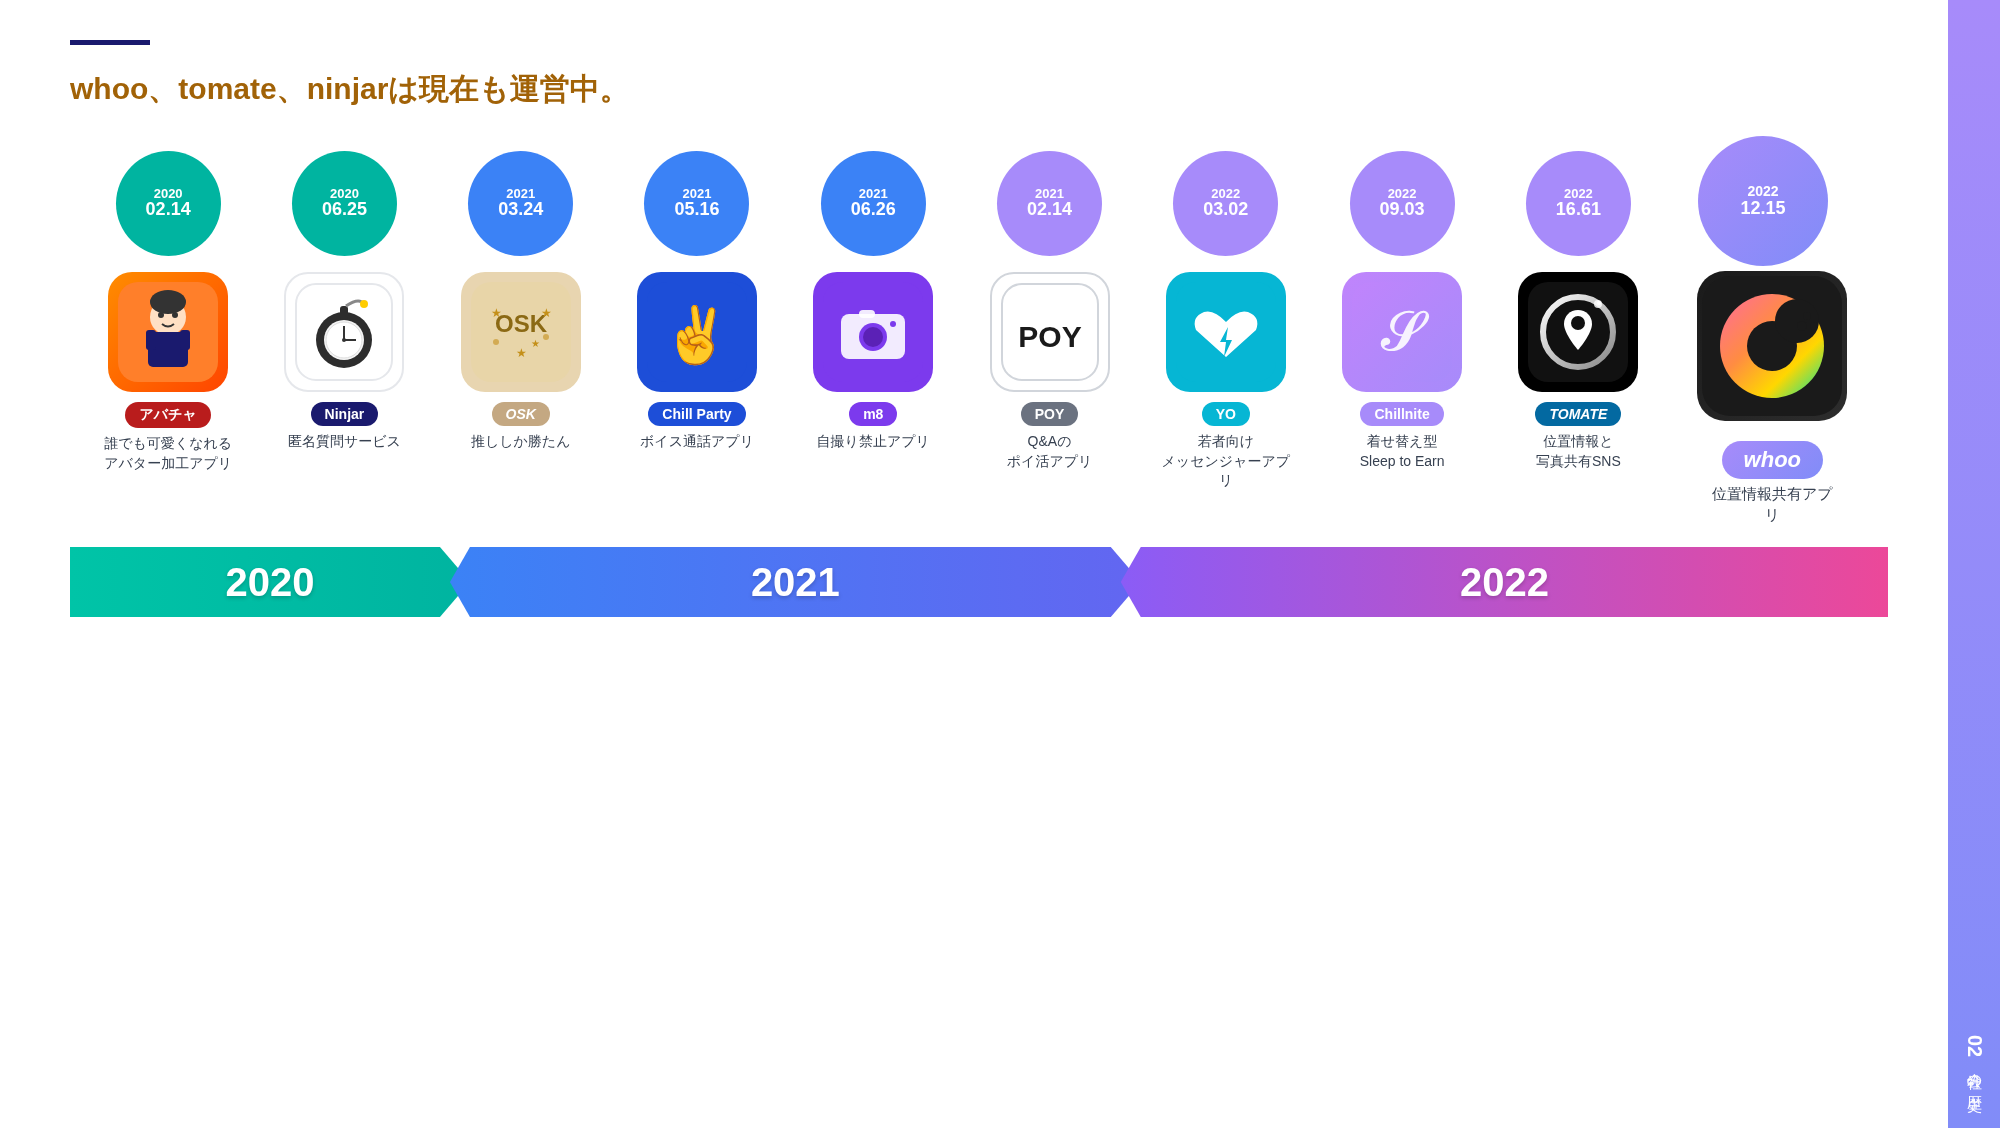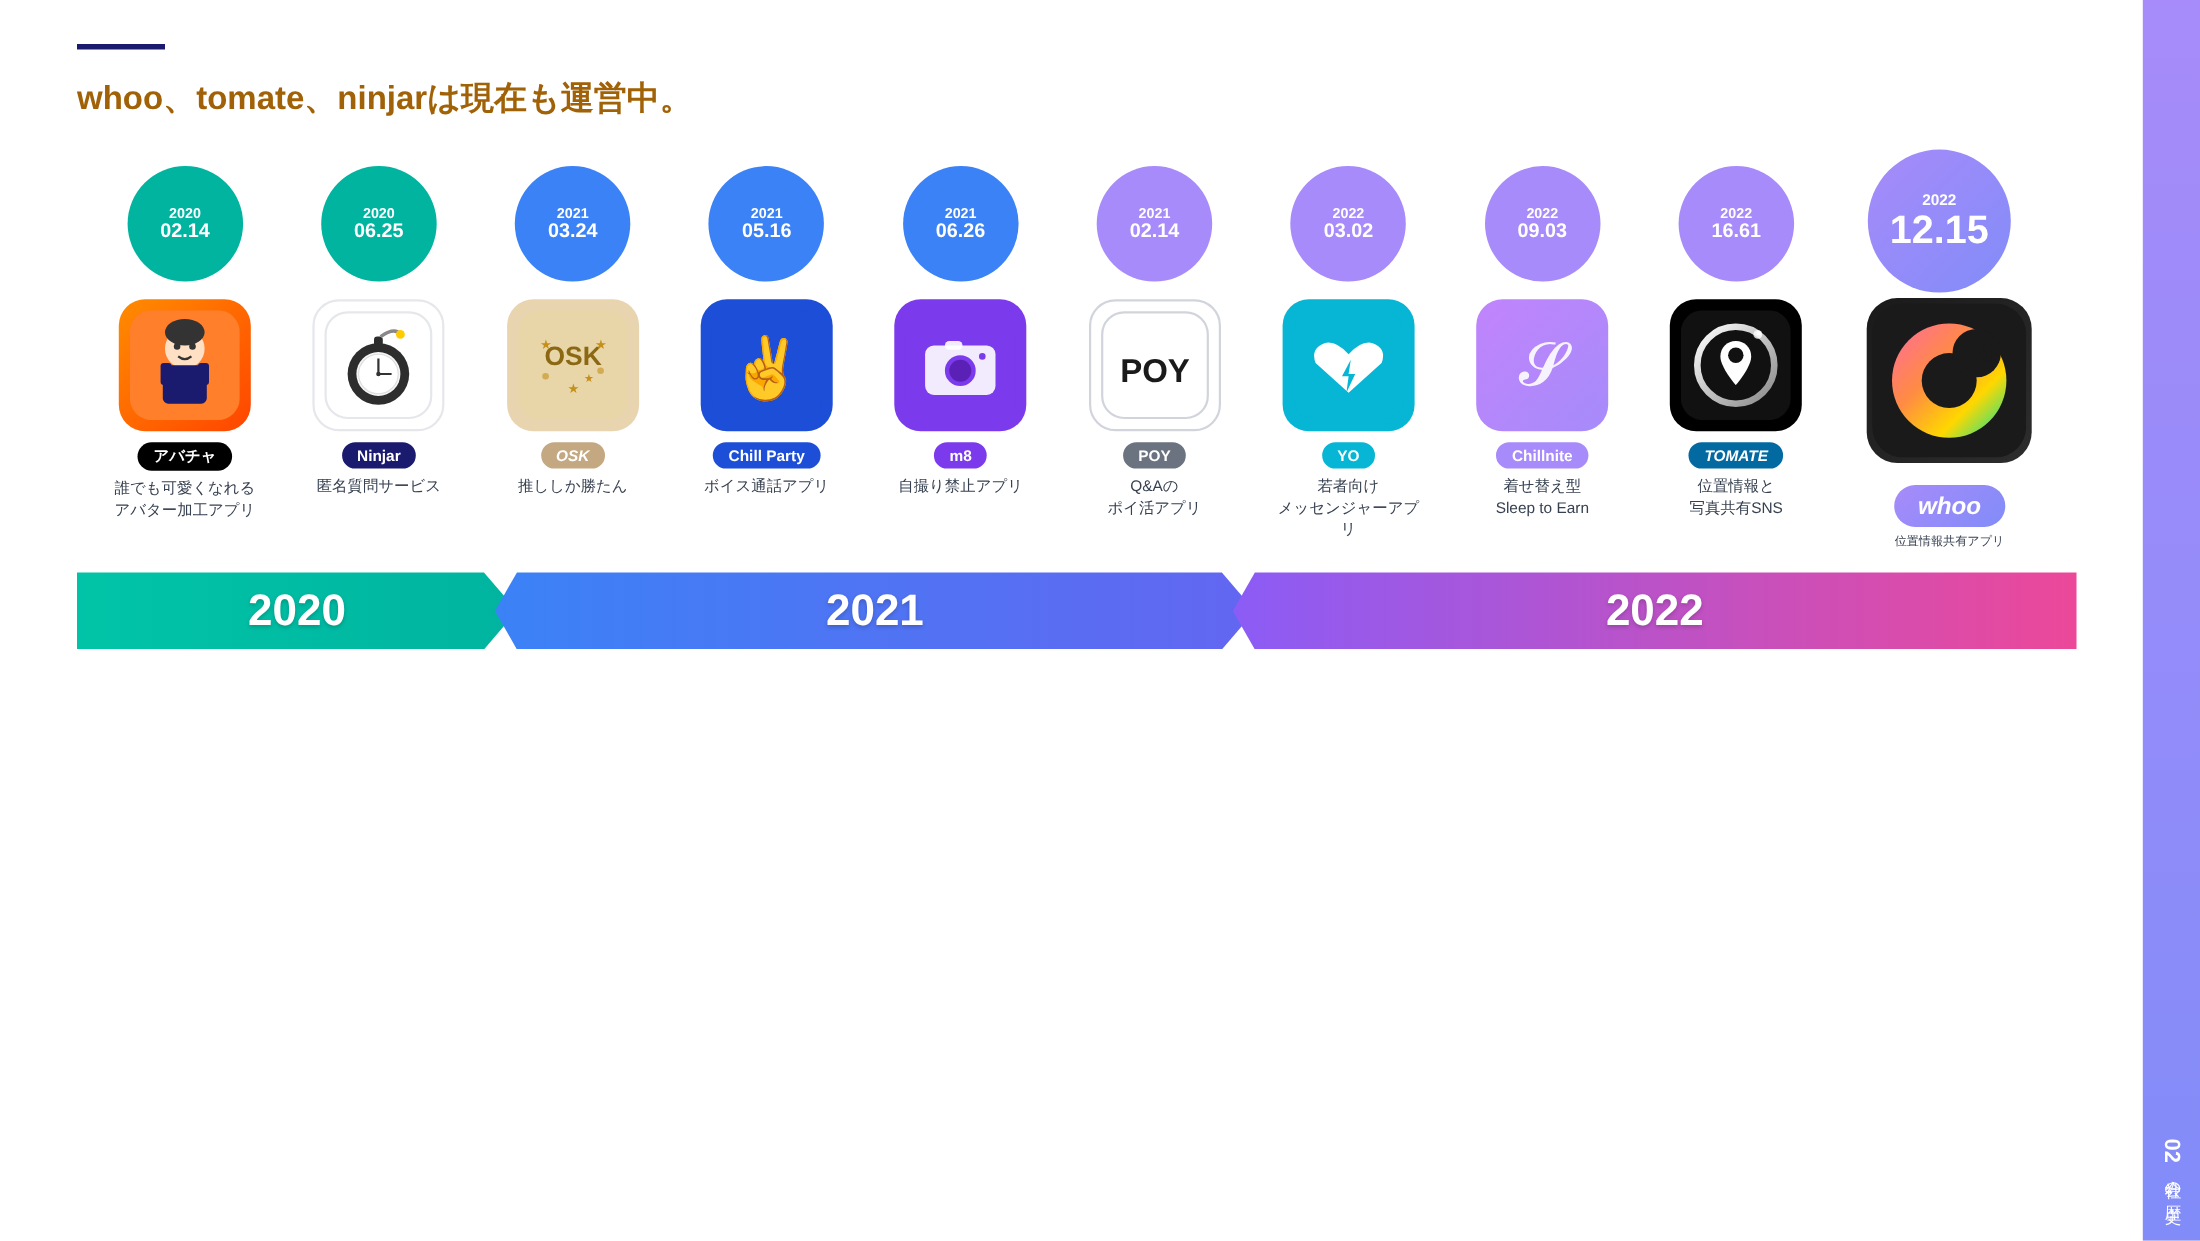--- a/index.html
+++ b/index.html
@@ -150,21 +150,21 @@
     
     .app-label-badge {
       border-radius: 20px;
       padding: 4px 14px;
       font-size: 14px;
       font-weight: 700;
       color: white;
       margin-bottom: 6px;
       text-align: center;
     }
-    .badge-bg-teal { background: #000000; }
+    .badge-bg-teal { background: #b91c1c; }
     .badge-bg-navy { background: #1a1a6e; }
     .badge-bg-tan { background: #c4a882; }
     .badge-bg-blue { background: #1d4ed8; }
     .badge-bg-purple { background: #7c3aed; }
     .badge-bg-gray { background: #6b7280; }
     .badge-bg-cyan { background: #06b6d4; }
     .badge-bg-lavender { background: #a78bfa; }
     .badge-bg-dark { background: #0369a1; font-style: italic; }
 
     .app-name {
@@ -292,21 +292,21 @@
 
 <div class="main">
 
   <div class="title-underline"></div>
   <p class="subtitle">whoo、tomate、ninjarは現在も運営中。</p>
 
   <div class="timeline-area">
 
     <div class="date-badge-large">
       <span class="year" style="color:white;font-size:14px;font-weight:700;">2022</span>
-      <span class="date" style="color:white;font-size:36px;font-weight:900;line-height:1.1;">12.15</span>
+      <span class="date" style="color:white;font-size:18px;font-weight:900;line-height:1.1;">12.15</span>
     </div>
 
     <div class="apps-container">
 
       <div class="app-col">
         <div class="date-badge badge-teal">
           <span class="year">2020</span>
           <span class="date">02.14</span>
         </div>
         <div class="app-icon icon-avatcha">
@@ -522,21 +522,21 @@
             <ellipse cx="95" cy="45" rx="22" ry="22" fill="#1a1a1a"></ellipse>
 
             <circle cx="100" cy="50" r="5" fill="#1a1a1a"></circle>
             <circle cx="105" cy="40" r="4" fill="#1a1a1a"></circle>
             <circle cx="112" cy="50" r="4" fill="#1a1a1a"></circle>
           </svg>
         </div>
         <div style="margin-top:10px;background:linear-gradient(135deg,#a78bfa,#818cf8);border-radius:24px;padding:6px 22px;display:inline-block;">
           <span style="color:white;font-size:22px;font-weight:900;font-style:italic;">whoo</span>
         </div>
-        <div class="app-name" style="font-size:11px;margin-top:6px;">位置情報共有アプリ</div>
+        <div class="app-name" style="font-size:15px;margin-top:6px;font-family:Liberation Mono, monospace;">位置情報共有アプリ</div>
       </div>
 
     </div>
 
     <div class="year-banner">
       <div class="year-section year-2020">
         <span class="year-label">2020</span>
       </div>
       <div class="year-section year-2021">
         <span class="year-label">2021</span>

